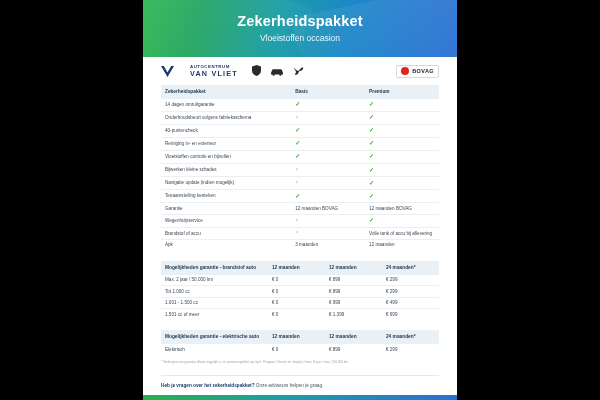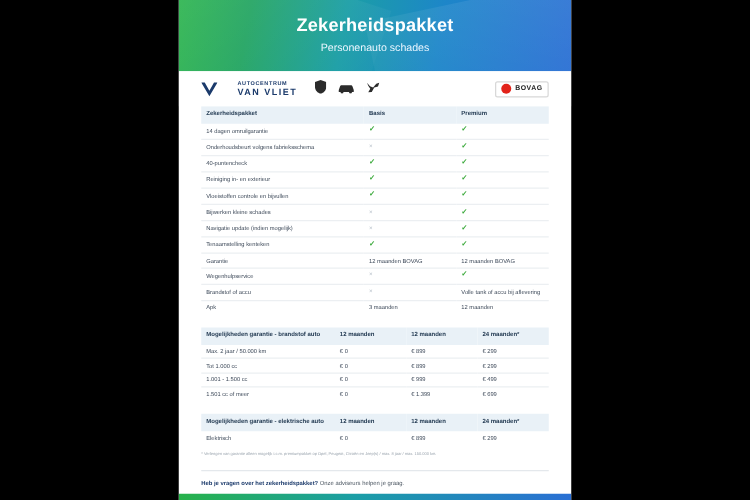--- a/index.html
+++ b/index.html
@@ -215,21 +215,21 @@
 </head>
 <body>
 
 <div class="stage">
   <div class="page">
 
     <div class="header">
       <div class="sheen"></div>
       <div class="sheen2"></div>
       <div class="header-title">Zekerheidspakket</div>
-      <div class="header-sub">Personenauto schades</div>
+      <div class="header-sub">Vloeistoffen occasion</div>
     </div>
 
     <div class="brandbar">
       <div class="brand-left">
         <span class="brand-mark">
           <svg width="13" height="13" viewBox="0 0 13 13">
             <polygon points="0,1 6.5,12 13,1 10.2,1 6.5,7.5 2.8,1" fill="#1b3a6b"></polygon>
           </svg>
         </span>
         <span class="brand-text">

